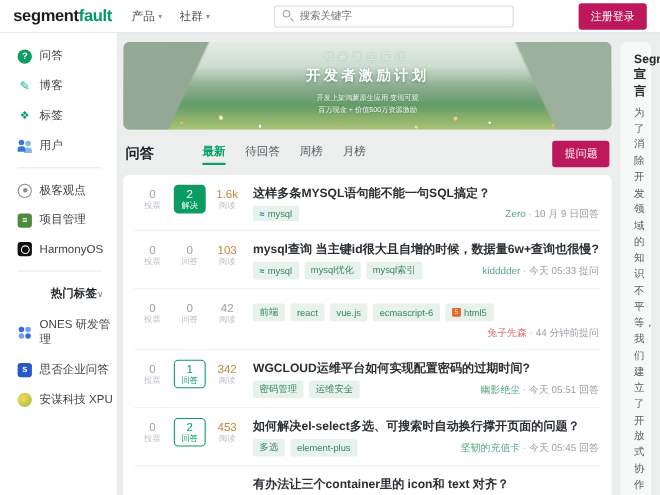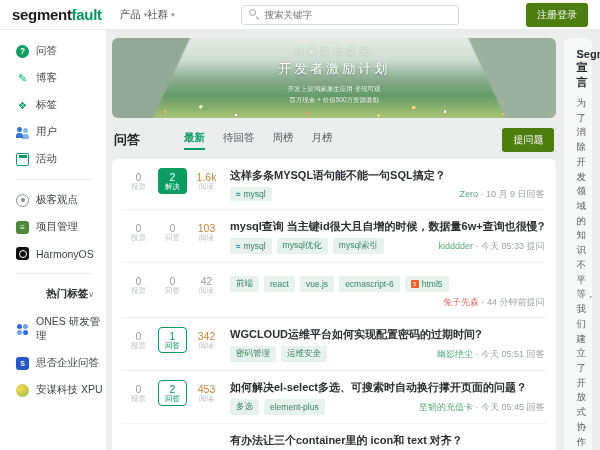--- a/index.html
+++ b/index.html
@@ -2,30 +2,30 @@
 <html><head>
 <meta charset="utf-8">
 <style>
   *{margin:0;padding:0;box-sizing:border-box}
   html,body{width:600px;height:450px;overflow:hidden;background:#eceeee;
     font-family:"Liberation Sans","DejaVu Sans",sans-serif;}
   
   .navbar{height:30px;background:#fff;border-bottom:1px solid #e8eaea;display:flex;align-items:center;padding:0 12px;}
   .logo{font-size:15px;font-weight:bold;color:#1c1c1c;letter-spacing:-.3px;cursor:pointer}
   .logo .green{color:#009a61}
-  .nav-menu{display:flex;margin-left:18px;}
+  .nav-menu{display:flex;margin-left:18px;gap:16px}
   .nav-item{font-size:10.5px;color:#4a4f54;cursor:pointer;display:flex;align-items:center;gap:3px}
   .caret{font-size:7px;color:#8b9096}
   .search{flex:1;max-width:218px;margin:0 auto;position:relative}
   .search input{width:100%;height:20px;border:1px solid #d8dcde;border-radius:3px;font-size:9.5px;
     padding:0 6px 0 22px;color:#333;outline:none;font-family:inherit}
   .mag{position:absolute;left:8px;top:5px;width:7px;height:7px;border:1.2px solid #9aa0a6;border-radius:50%}
   .mag::after{content:"";position:absolute;left:5.5px;top:6px;width:4px;height:1.2px;background:#9aa0a6;
     transform:rotate(45deg);transform-origin:left center}
-  .btn-green{background:#4d7c0f;color:#fff;border:none;border-radius:3px;font-size:10px;
+  .btn-green{background:#be185d;color:#fff;border:none;border-radius:3px;font-size:10px;
     padding:5px 11px;cursor:pointer;font-family:inherit}
   
   .content{display:flex;height:420px}
   .sidebar{flex:0 0 106px;background:#fff;padding:14px 0 0 16px}
   .main{flex:0 0 330px;margin:8px 0 0 6px}
   .right{flex:1;margin:8px 8px 0 8px;min-width:0}
   
   .side-item{display:flex;align-items:center;gap:7px;margin-bottom:13px;font-size:10.5px;color:#3f444a;cursor:pointer}
   .ic{width:13px;height:13px;flex:0 0 13px;display:inline-flex;align-items:center;justify-content:center;
     font-size:9px;position:relative}
@@ -60,21 +60,21 @@
       radial-gradient(circle 2px at 60% 97%,#ffe082 0 60%,transparent 61%),
       radial-gradient(circle 2px at 75% 92%,#fff 0 60%,transparent 61%),
       radial-gradient(circle 2px at 88% 95%,#ffb74d 0 60%,transparent 61%),
       radial-gradient(circle 3px at 20% 86%,#f0f4c3 0 60%,transparent 61%),
       radial-gradient(circle 3px at 68% 87%,#ffcc80 0 60%,transparent 61%),
       linear-gradient(115deg,#93a996 0%,#93a996 16%,rgba(0,0,0,0) 16.5%),
       linear-gradient(245deg,#9cb09e 0%,#9cb09e 18%,rgba(0,0,0,0) 18.5%),
       linear-gradient(180deg,#e4ece5 0%,#cdddd0 28%,#8aab8d 52%,#639c69 72%,#8db26c 88%,#a8c47a 100%);}
   .banner-text{position:absolute;top:9px;left:0;right:0;text-align:center;color:#fff}
   .b1{font-size:7px;letter-spacing:6px;color:#f2f8f1;text-shadow:0 0 3px rgba(10,70,40,.45)}
-  .b2{font-size:13px;font-weight:normal;letter-spacing:3px;margin-top:3px;text-shadow:0 1px 3px rgba(10,70,40,.5)}
+  .b2{font-size:13px;font-weight:bold;letter-spacing:3px;margin-top:3px;text-shadow:0 1px 3px rgba(10,70,40,.5)}
   .b3,.b4{font-size:6.5px;color:rgba(255,255,255,.93);margin-top:7px;text-shadow:0 0 2px rgba(10,70,40,.4)}
   .b4{margin-top:2px}
   
   .qa-header{display:flex;align-items:center;margin:10px 2px 7px}
   .qa-title{font-size:13px;font-weight:bold;color:#202428}
   .tabs{display:flex;gap:18px;margin-left:44px}
   .tab{font-size:10.5px;color:#565b60;cursor:pointer;padding-bottom:3px}
   .tab.active{color:#0a9e64;font-weight:bold;border-bottom:2px solid #0a9e64}
   .ask-btn{margin-left:auto}
   
@@ -141,24 +141,20 @@
           <span>博客</span>
         </div>
         <div class="side-item">
           <span class="ic ic-tag">❖</span>
           <span>标签</span>
         </div>
         <div class="side-item">
           <span class="ic ic-users"></span>
           <span>用户</span>
         </div>
-        <div class="side-item">
-          <span class="ic ic-activity"></span>
-          <span>活动</span>
-        </div>
       </div>
     <div class="side-divider"></div>
     <div id="side-secondary">
         <div class="side-item">
           <span class="ic ic-geek"></span>
           <span>极客观点</span>
         </div>
         <div class="side-item">
           <span class="ic ic-pm">≡</span>
           <span>项目管理</span>

